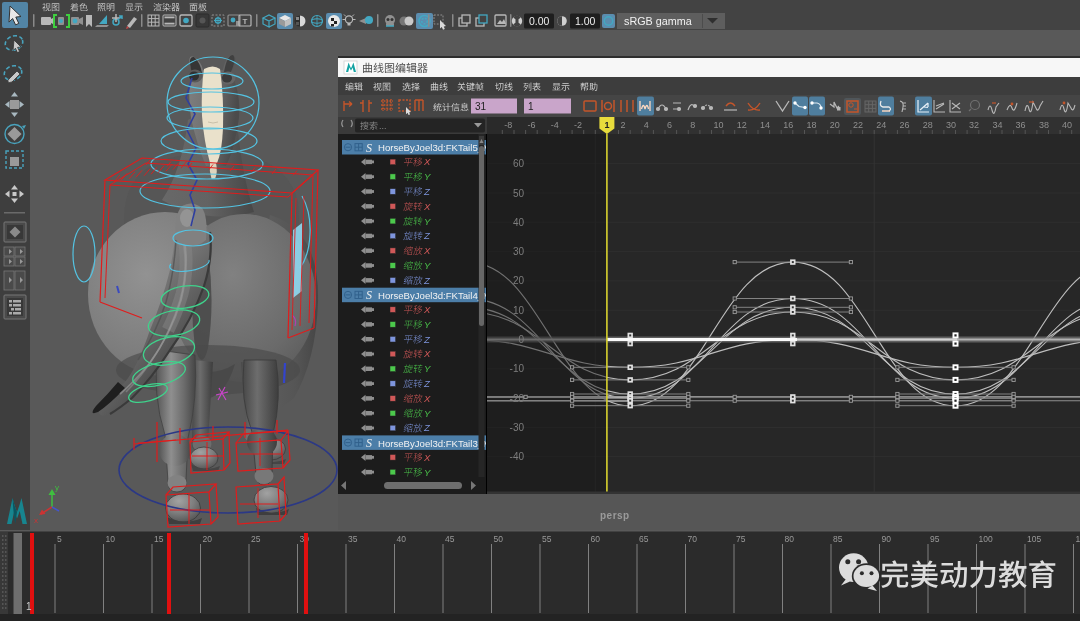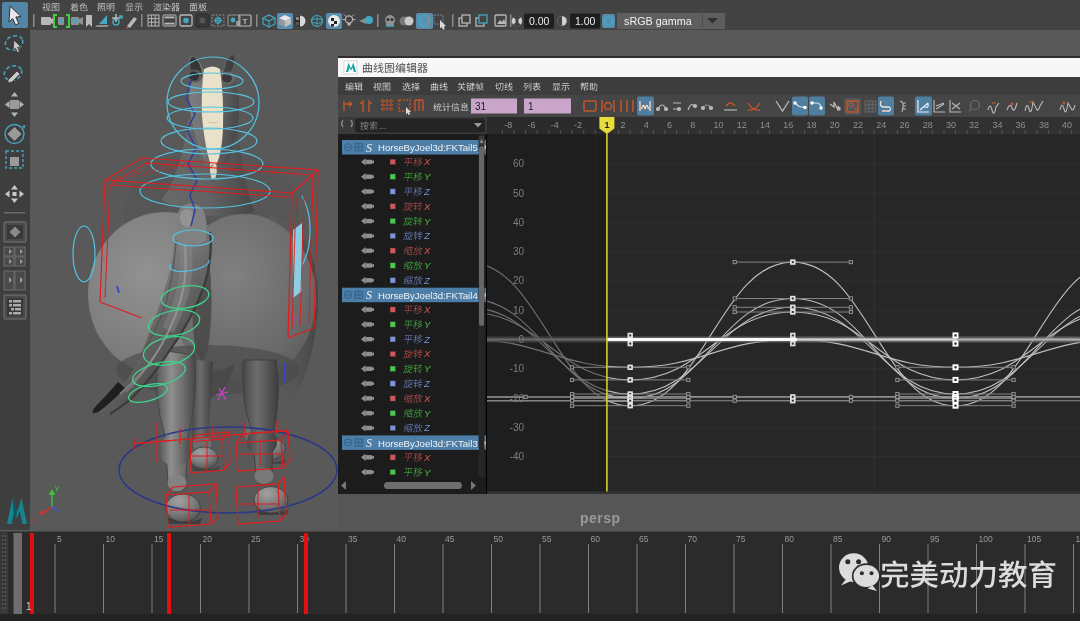--- a/index.html
+++ b/index.html
@@ -1,16 +1,16 @@
 <!DOCTYPE html>
 <html><head><meta charset="utf-8"><style>*{margin:0;padding:0;box-sizing:border-box}html,body{width:1080px;height:621px;overflow:hidden;background:#434343;font-family:"Liberation Sans",sans-serif}#page{position:relative;width:1080px;height:621px;background:#434343}</style></head><body>
 <div id="page">
     <div style="position:absolute;left:338px;top:30px;width:742px;height:26px;background:#595959"></div>
     <div style="position:absolute;left:338px;top:494px;width:742px;height:36px;background:#565656"></div>
-    <div style="position:absolute;left:580px;top:510px;font-size:14px;font-weight:bold;color:#9a9a9a;letter-spacing:0.5px">persp</div>
+    <div style="position:absolute;left:600px;top:510px;font-size:10px;font-weight:bold;color:#9a9a9a;letter-spacing:0.5px">persp</div>
     <svg id="vp" style="position:absolute;left:30px;top:30px" width="308" height="500" viewBox="0 0 308 500">
       <defs>
         <radialGradient id="butL" cx="0.38" cy="0.38" r="0.9">
           <stop offset="0" stop-color="#929292"></stop>
           <stop offset="0.55" stop-color="#7d7d7d"></stop>
           <stop offset="0.9" stop-color="#6b6b6b"></stop>
           <stop offset="1" stop-color="#646464"></stop>
         </radialGradient>
         <radialGradient id="butR" cx="0.42" cy="0.36" r="0.95">
           <stop offset="0" stop-color="#818181"></stop>

